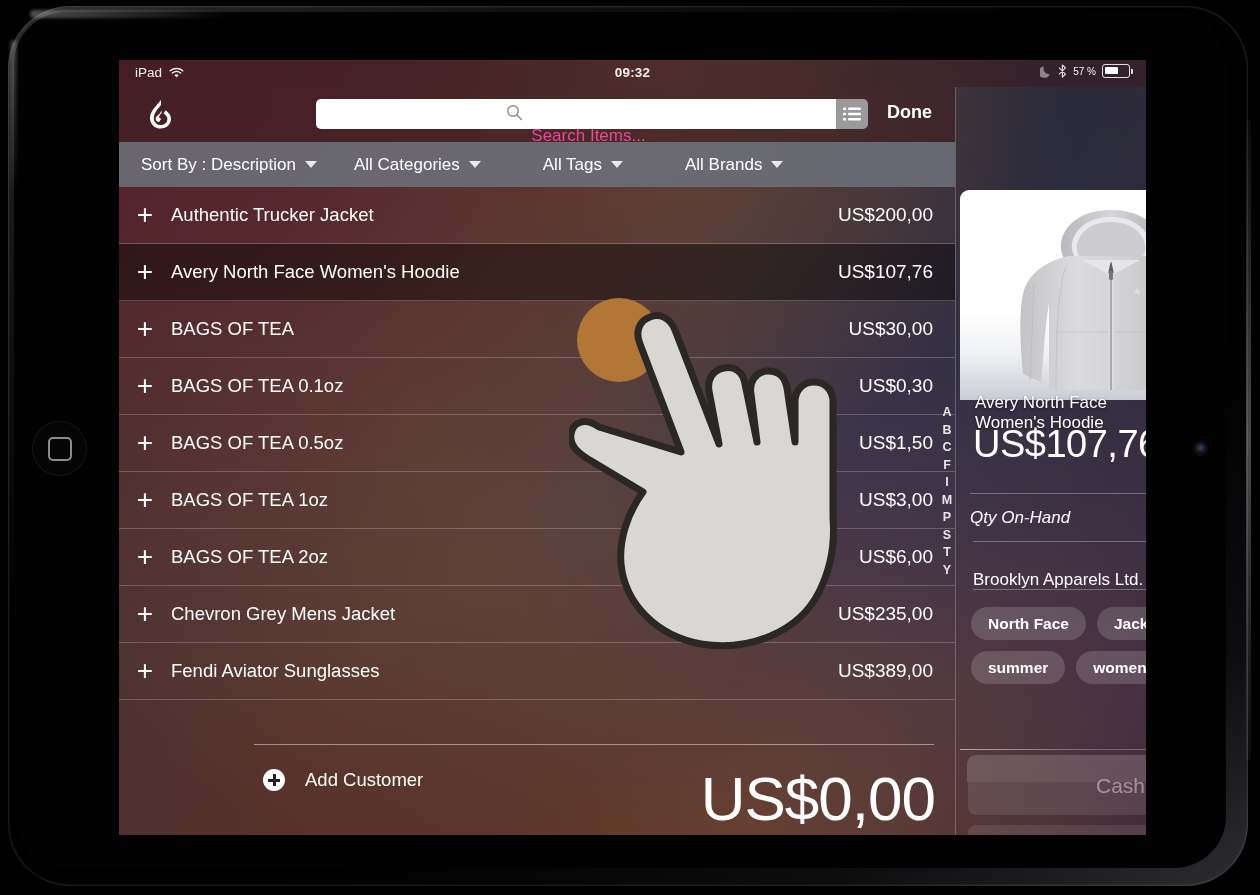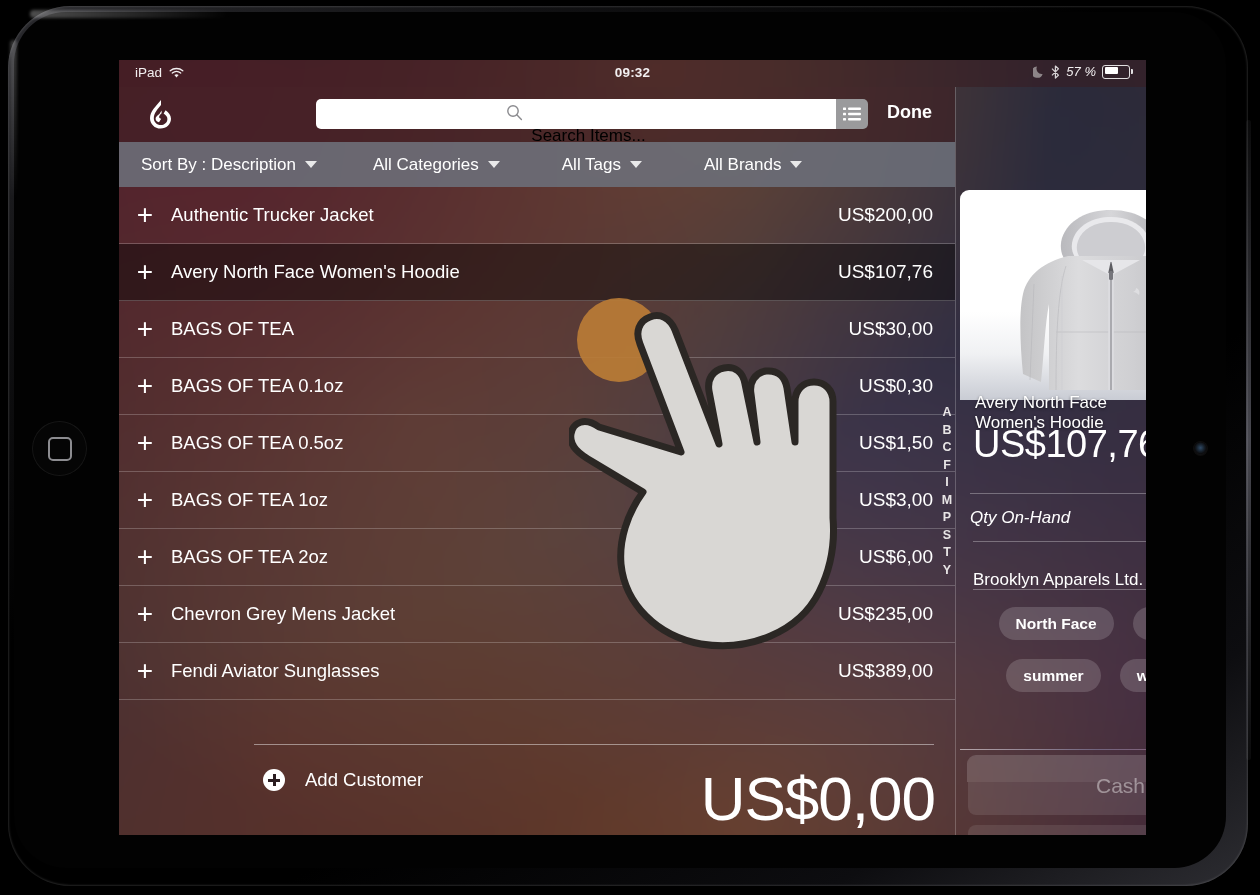--- a/index.html
+++ b/index.html
@@ -40,31 +40,31 @@
       radial-gradient(circle at 60% 95%, rgba(120,74,44,.75) 0%, rgba(70,44,28,0) 50%),
       radial-gradient(circle at 95% 80%, rgba(60,40,72,.75) 0%, rgba(40,28,48,0) 48%),
       linear-gradient(160deg,#41242b 0%,#3a2a2c 30%,#39313a 55%,#4a3228 80%,#39212a 100%);
     filter:blur(6px);transform:scale(1.06);}
 
   
   #status-bar{position:absolute;left:0;top:0;width:1027px;height:27px;
               background:rgba(56,28,33,.55);color:#f2eff0;font-size:13.5px;}
   #status-left{position:absolute;left:16px;top:5px;display:flex;align-items:center;gap:7px;}
   #status-time{position:absolute;left:0;right:0;top:5px;text-align:center;font-weight:bold;font-size:13.5px;letter-spacing:.2px;}
-  #status-right{position:absolute;right:16px;top:4px;display:flex;align-items:center;gap:6px;font-size:13px;font-style:italic;}
+  #status-right{position:absolute;right:16px;top:4px;display:flex;align-items:center;gap:6px;font-size:10px;}
   .battery{position:relative;width:26px;height:12px;border:1px solid rgba(255,255,255,.85);border-radius:3px;}
   .battery .fill{position:absolute;left:1.5px;top:1.5px;height:7px;width:13px;background:#fff;border-radius:1px;}
   .battery:after{content:"";position:absolute;right:-3.5px;top:3.5px;width:2px;height:5px;background:rgba(255,255,255,.85);border-radius:0 1px 1px 0;}
 
   
   #nav-bar{position:absolute;left:0;top:27px;width:836px;height:55px;background:rgba(62,30,36,.62);}
   #brand-logo{position:absolute;left:25px;top:11px;width:34px;height:34px;}
   #search-wrap{position:absolute;left:197px;top:12px;width:552px;height:30px;display:flex;}
   #search-input{flex:1;background:#fff;border-radius:5px 0 0 5px;position:relative;display:flex;align-items:center;justify-content:center;}
-  #search-placeholder{color:#000000;font-size:17px;margin-top:44px;}
+  #search-placeholder{color:#ec4899;font-size:17px;margin-top:44px;}
   .search-glyph{margin-right:8px;display:inline-block;}
   #list-view-button{width:32px;background:#9a9a9c;border-radius:0 5px 5px 0;display:flex;align-items:center;justify-content:center;}
   #done-button{position:absolute;left:768px;top:15px;color:#fff;font-size:18px;font-weight:bold;}
 
   
   #filter-bar{position:absolute;left:0;top:82px;width:836px;height:45px;background:rgba(108,112,122,.88);
               display:flex;align-items:center;color:#fff;font-size:17px;}
   .filter-item{display:flex;align-items:center;gap:9px;white-space:nowrap;}
   .caret{width:0;height:0;border-left:6px solid transparent;border-right:6px solid transparent;border-top:7px solid #e9e9ea;}
 
@@ -97,21 +97,21 @@
   
   #panel-abs{position:absolute;left:841px;top:130px;width:302px;height:560px;border-radius:9px;overflow:hidden;}
   #product-image{position:absolute;left:0;top:0;width:302px;height:210px;
                  background:linear-gradient(180deg,#ffffff 0%,#ffffff 58%,#f0f1f3 78%,#c9ccd4 100%);}
   #hoodie{position:absolute;left:50%;top:14px;transform:translateX(-50%);}
   .spec-row{position:absolute;left:15px;width:272px;height:48px;display:flex;align-items:center;
             justify-content:space-between;color:#fff;font-size:17px;border-top:1px solid rgba(255,255,255,.30);}
   #spec-0{top:303px;}
   #spec-1{top:351px;align-items:flex-end;}
   #spec-sep{position:absolute;left:15px;top:399px;width:272px;height:1px;background:rgba(255,255,255,.30);}
-  #tag-list{position:absolute;left:13px;top:415px;width:280px;display:flex;flex-wrap:wrap;gap:19px;justify-content:center;}
+  #tag-list{position:absolute;left:13px;top:415px;width:280px;display:flex;flex-wrap:wrap;gap:11px;}
   .tag{padding:0 17px;height:33px;border-radius:17px;background:rgba(255,255,255,.16);
        display:flex;align-items:center;color:#fff;font-size:15.5px;font-weight:bold;}
   #panel-bottom-line{position:absolute;left:841px;top:689px;width:302px;height:1px;
        background:linear-gradient(90deg,rgba(220,210,215,.7) 0%,rgba(150,150,190,.5) 45%,rgba(210,120,140,.65) 100%);}
   #peek-card{position:absolute;left:848px;top:695px;width:290px;height:26px;border-radius:9px 9px 0 0;
        background:rgba(255,255,255,.07);border:1px solid rgba(255,255,255,.10);border-bottom:none;}
 
   
   #cash-button{position:absolute;left:849px;top:696px;width:289px;height:59px;border-radius:8px;
        background:rgba(255,255,255,.10);display:flex;align-items:center;justify-content:center;
@@ -201,21 +201,21 @@
       </div>
 
       <div id="done-button">Done</div>
     </div>
 
     <div id="filter-bar">
       <div class="filter-item" style="margin-left:22px;">
         <span>Sort By : Description</span>
         <span class="caret"></span>
       </div>
-      <div class="filter-item" style="margin-left:56px;">
+      <div class="filter-item" style="margin-left:37px;">
         <span>All Categories</span>
         <span class="caret"></span>
       </div>
       <div class="filter-item" style="margin-left:62px;">
         <span>All Tags</span>
         <span class="caret"></span>
       </div>
       <div class="filter-item" style="margin-left:62px;">
         <span>All Brands</span>
         <span class="caret"></span>

